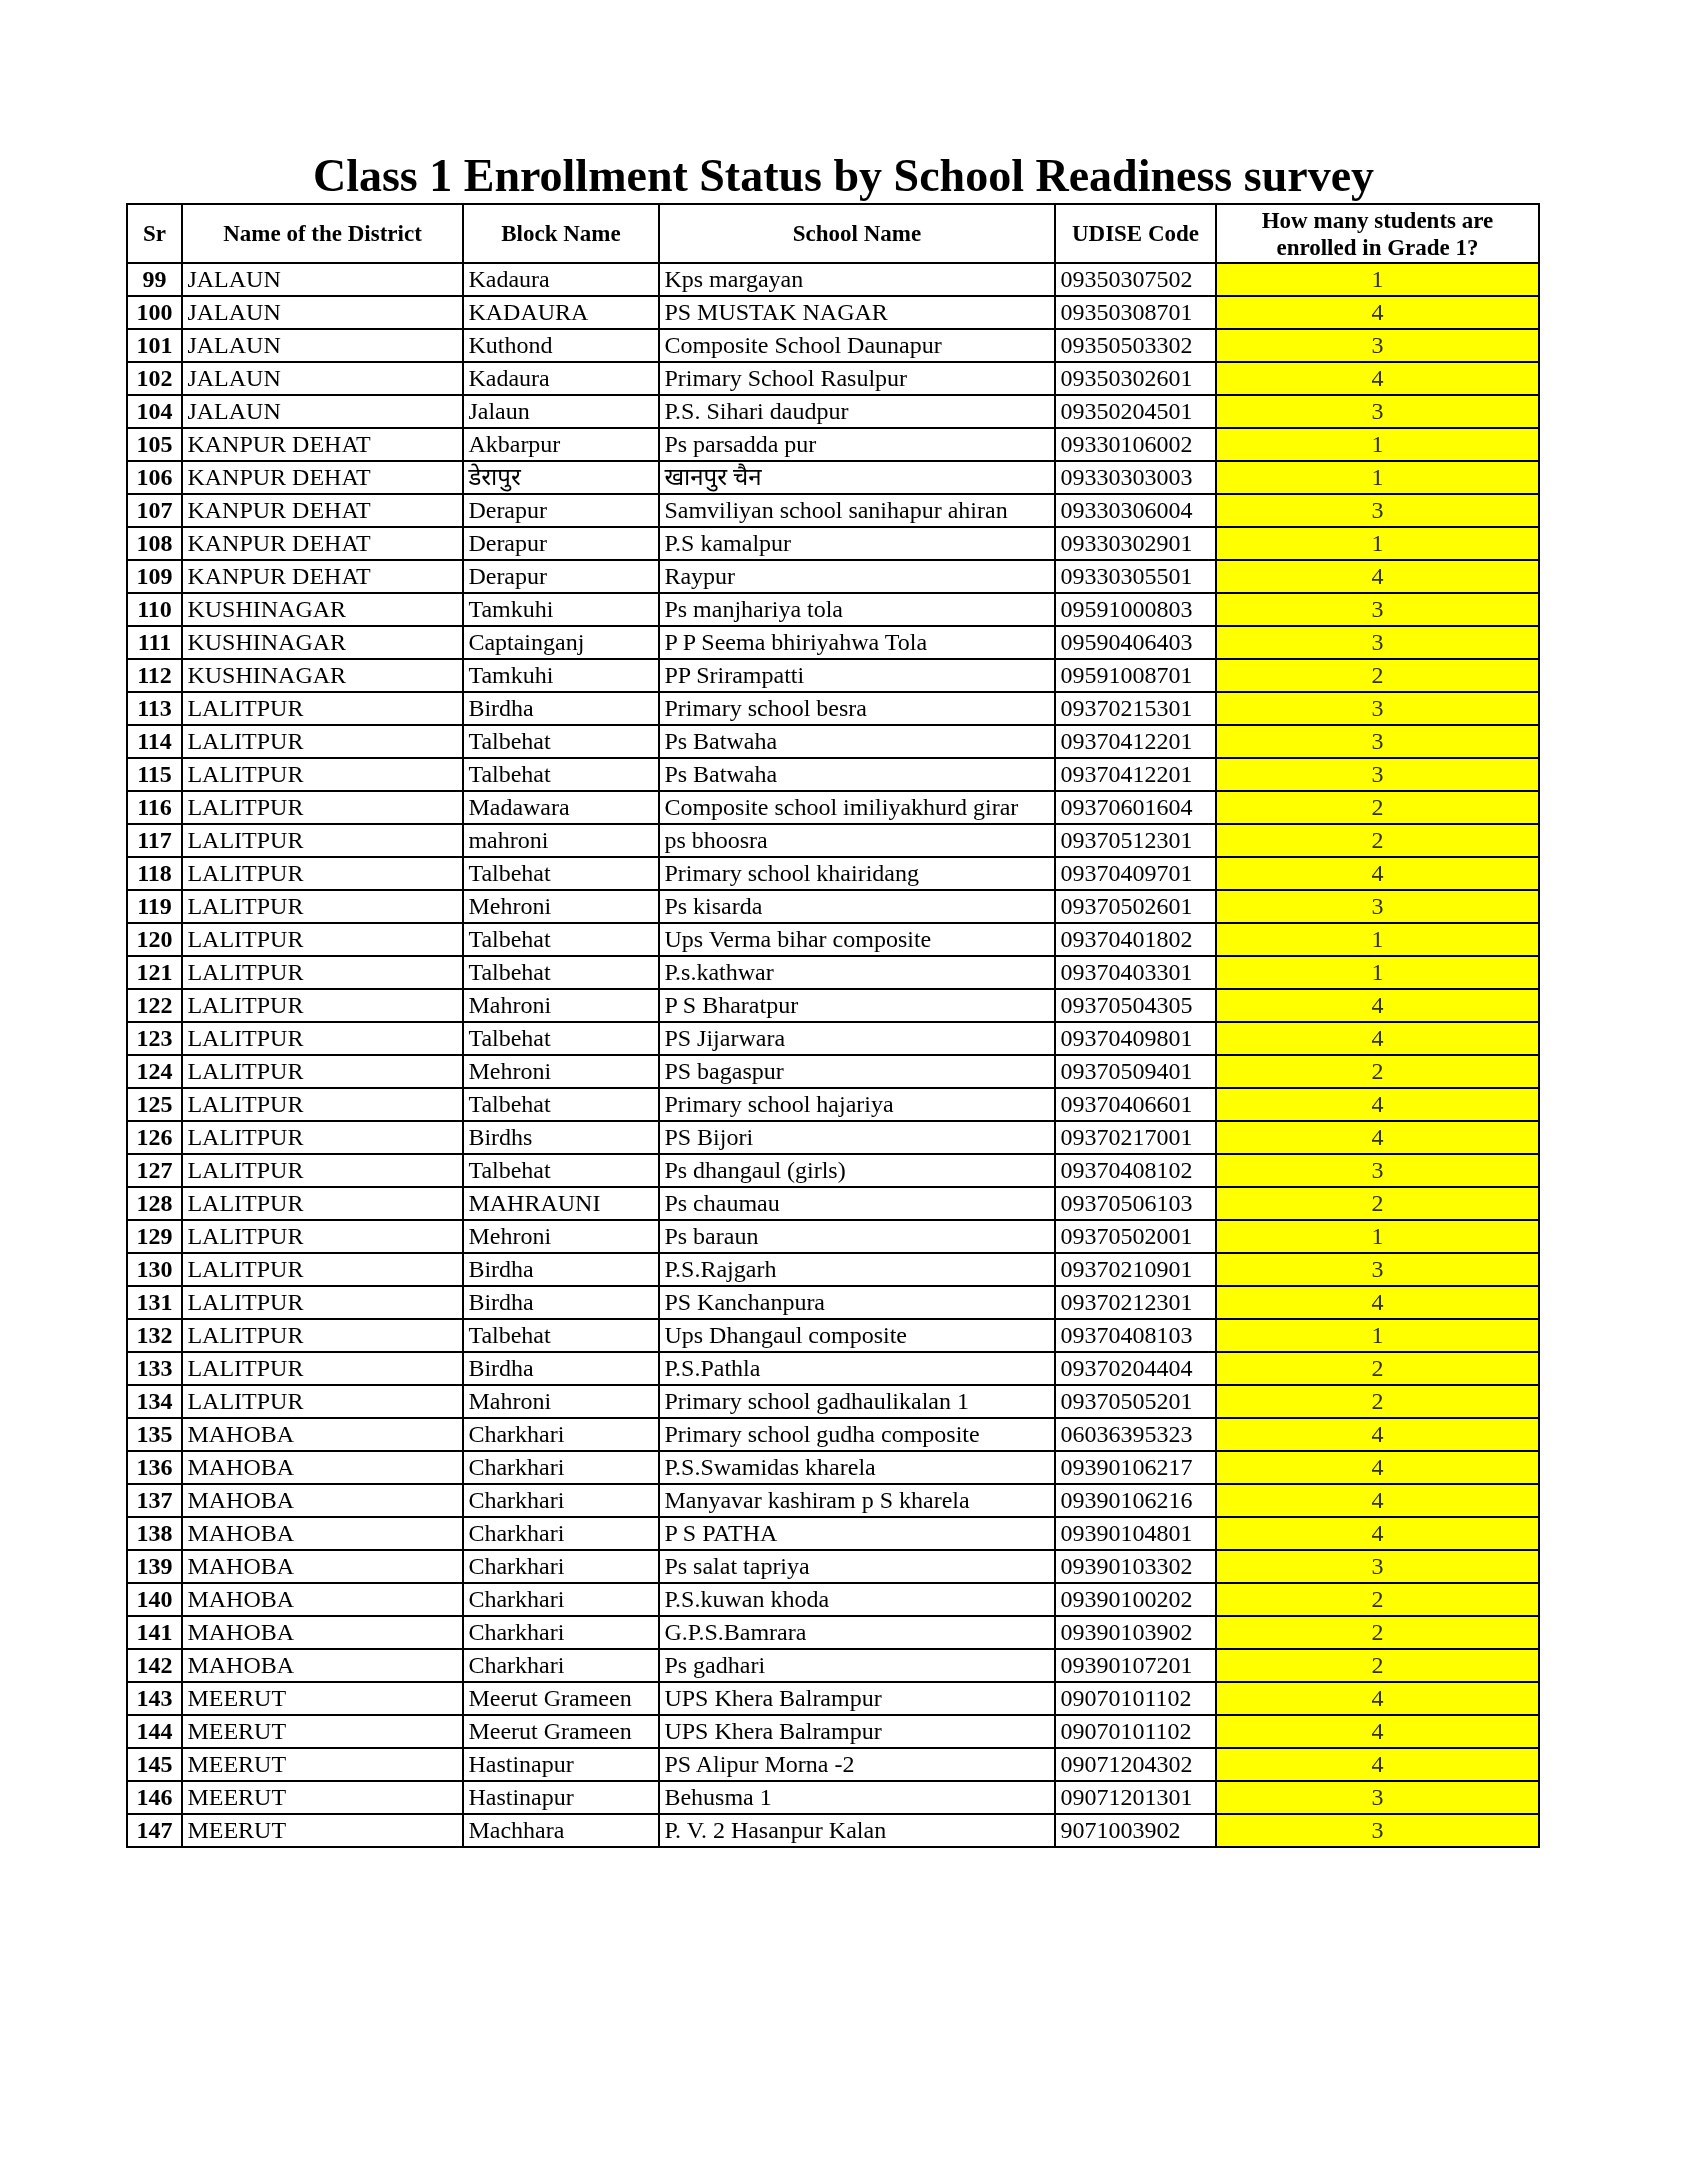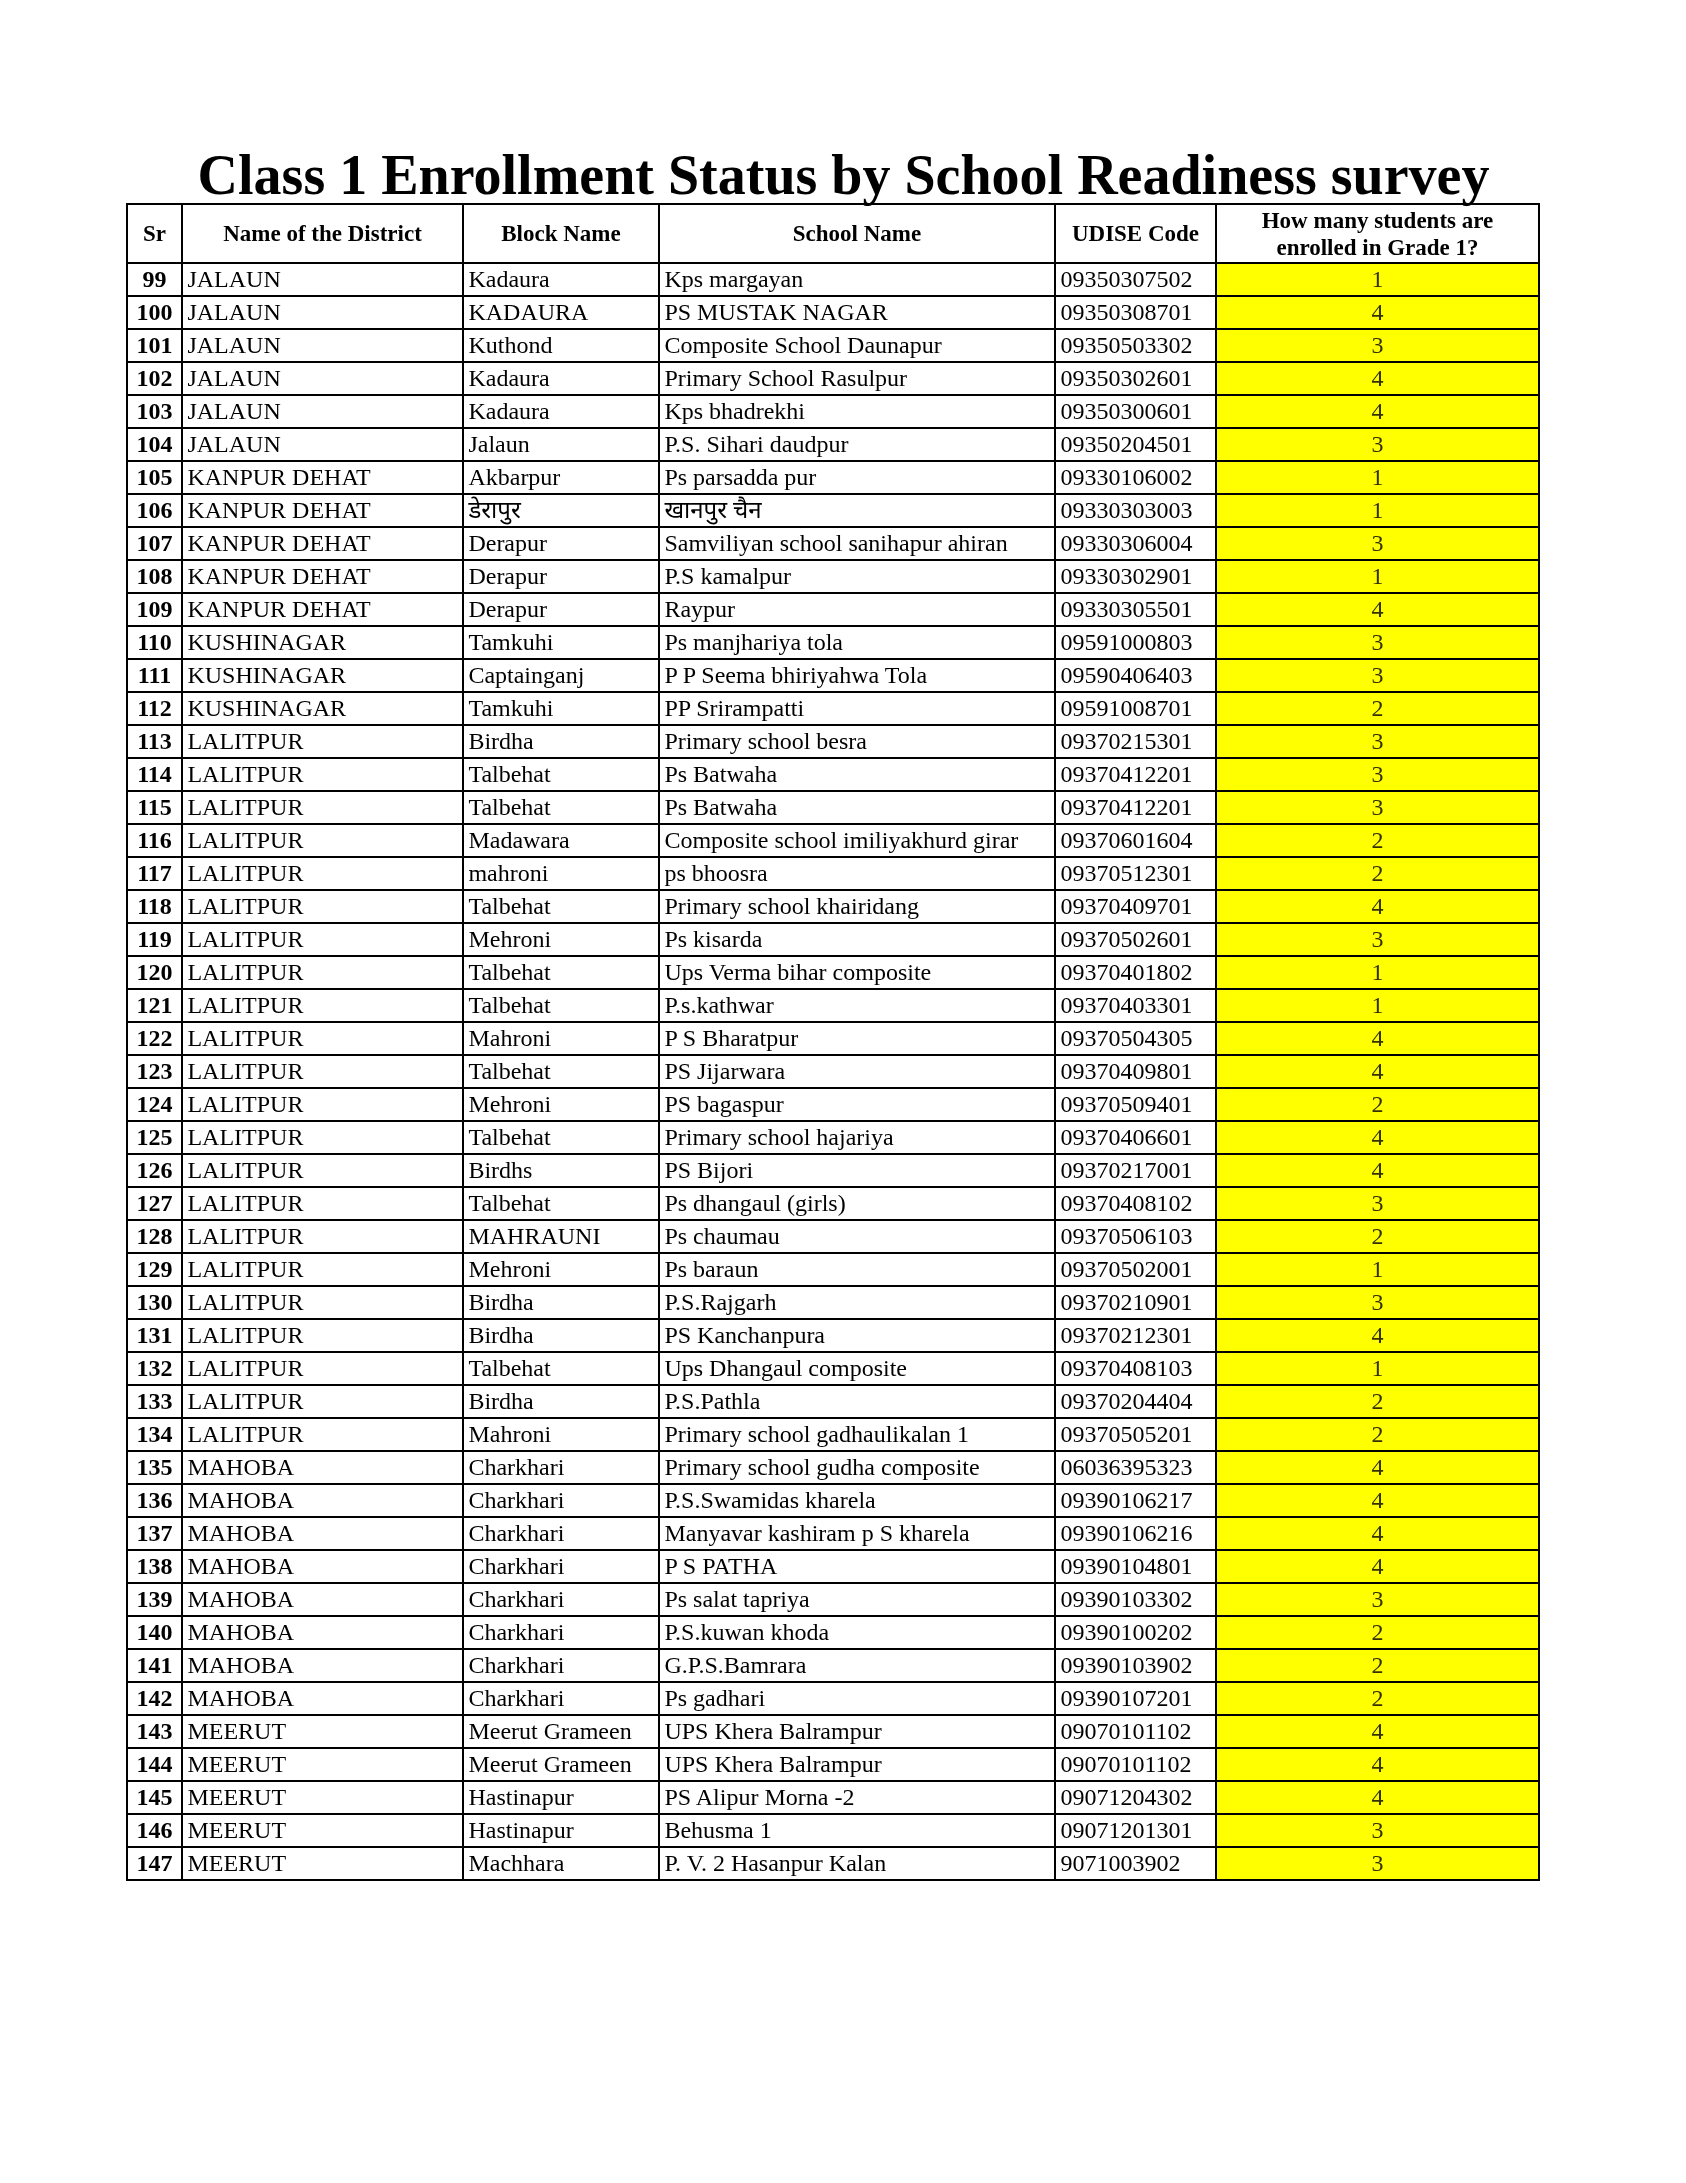--- a/index.html
+++ b/index.html
@@ -1,17 +1,17 @@
 <!DOCTYPE html>
 <html style="font-size:8.7px"><head>
 <meta charset="utf-8">
 <style>
   html, body { margin: 0; padding: 0; background: #ffffff; }
   body { width: 1687px; height: 2183px; position: relative; font-family: "Liberation Serif", "DejaVu Serif", serif; color: #000; }
-  .title { position: absolute; left: 0; width: 1687px; top: 148px; text-align: center; font-weight: bold; font-size: 56px; line-height: 55px; }
+  .title { position: absolute; left: 0; width: 1687px; top: 148px; text-align: center; font-weight: bold; font-size: 46px; line-height: 55px; }
   table.grid { position: absolute; left: 126px; top: 203px; border-collapse: collapse; table-layout: fixed; width: 1411px; }
   table.grid th, table.grid td { border: 2.7px solid #000; padding: 0 4.4px; height: 31px; font-size: 24px; line-height: 31px; white-space: nowrap; overflow: hidden; }
   table.grid th { font-weight: bold; height: 57px; line-height: 27px; font-size: 23px; text-align: center; white-space: normal; }
   td.sr { text-align: center; font-weight: bold; padding-right: 3.3px; }
   td.udise { text-align: left; }
   td.enr { background: #ffff00; text-align: center; color: #333300; }
   col.c-sr { width: 55px; } col.c-dist { width: 281px; } col.c-block { width: 196px; }
   col.c-school { width: 396px; } col.c-udise { width: 161px; } col.c-enr { width: 323px; }
 </style>
 </head>
@@ -65,28 +65,20 @@
       </tr>
       <tr>
         <td class="sr">102</td>
         <td>JALAUN</td>
         <td>Kadaura</td>
         <td>Primary School Rasulpur</td>
         <td class="udise">09350302601</td>
         <td class="enr">4</td>
       </tr>
       <tr>
-        <td class="sr">103</td>
-        <td>JALAUN</td>
-        <td>Kadaura</td>
-        <td>Kps bhadrekhi</td>
-        <td class="udise">09350300601</td>
-        <td class="enr">4</td>
-      </tr>
-      <tr>
         <td class="sr">104</td>
         <td>JALAUN</td>
         <td>Jalaun</td>
         <td>P.S. Sihari daudpur</td>
         <td class="udise">09350204501</td>
         <td class="enr">3</td>
       </tr>
       <tr>
         <td class="sr">105</td>
         <td>KANPUR DEHAT</td>

